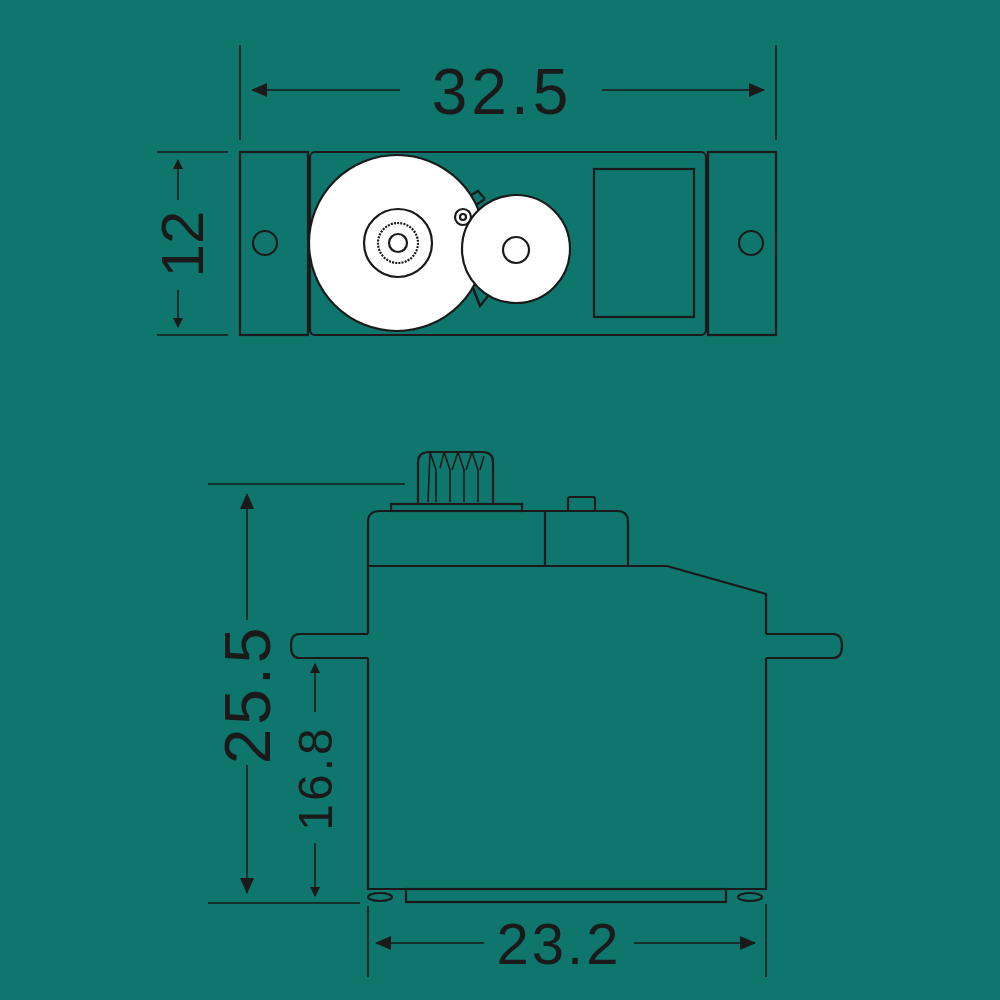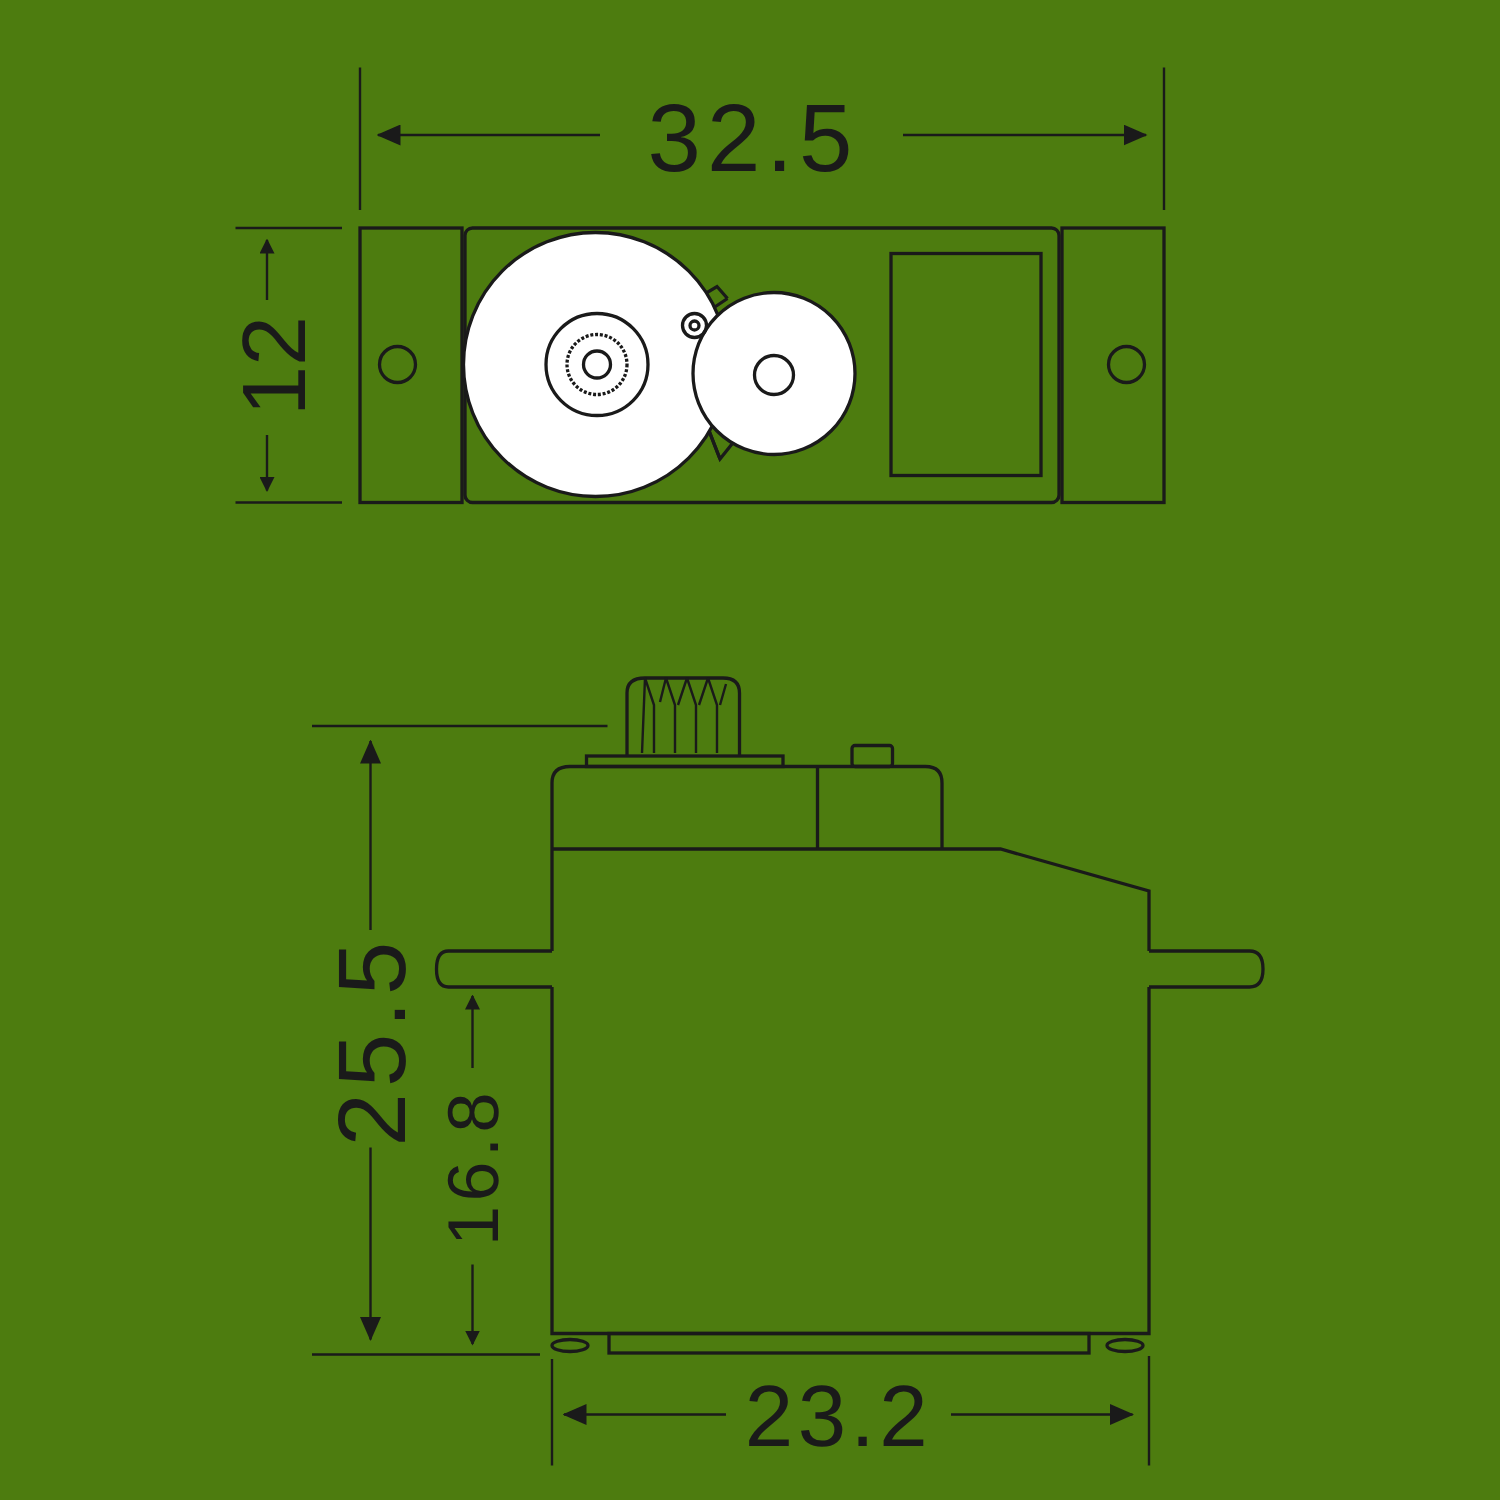--- a/index.html
+++ b/index.html
@@ -1,16 +1,16 @@
 <!DOCTYPE html>
 <html><head>
 <meta charset="utf-8">
 <style>
   html,body{margin:0;padding:0;background:#fff;}
-  #canvas{position:relative;width:1000px;height:1000px;background:#4d7c0f;overflow:hidden;}
+  #canvas{position:relative;width:1000px;height:1000px;background:#0f766e;overflow:hidden;}
   svg{position:absolute;left:0;top:0;}
   .ln{stroke:#1a1a1a;stroke-width:2.2;fill:none;}
   .lnw{stroke:#1a1a1a;stroke-width:2.2;fill:#fff;}
   .thin{stroke:#1a1a1a;stroke-width:1.6;fill:none;}
   .dim{font-family:"Liberation Sans",sans-serif;fill:#1a1a1a;}
 </style>
 </head>
 <body>
 
 <div id="canvas">

